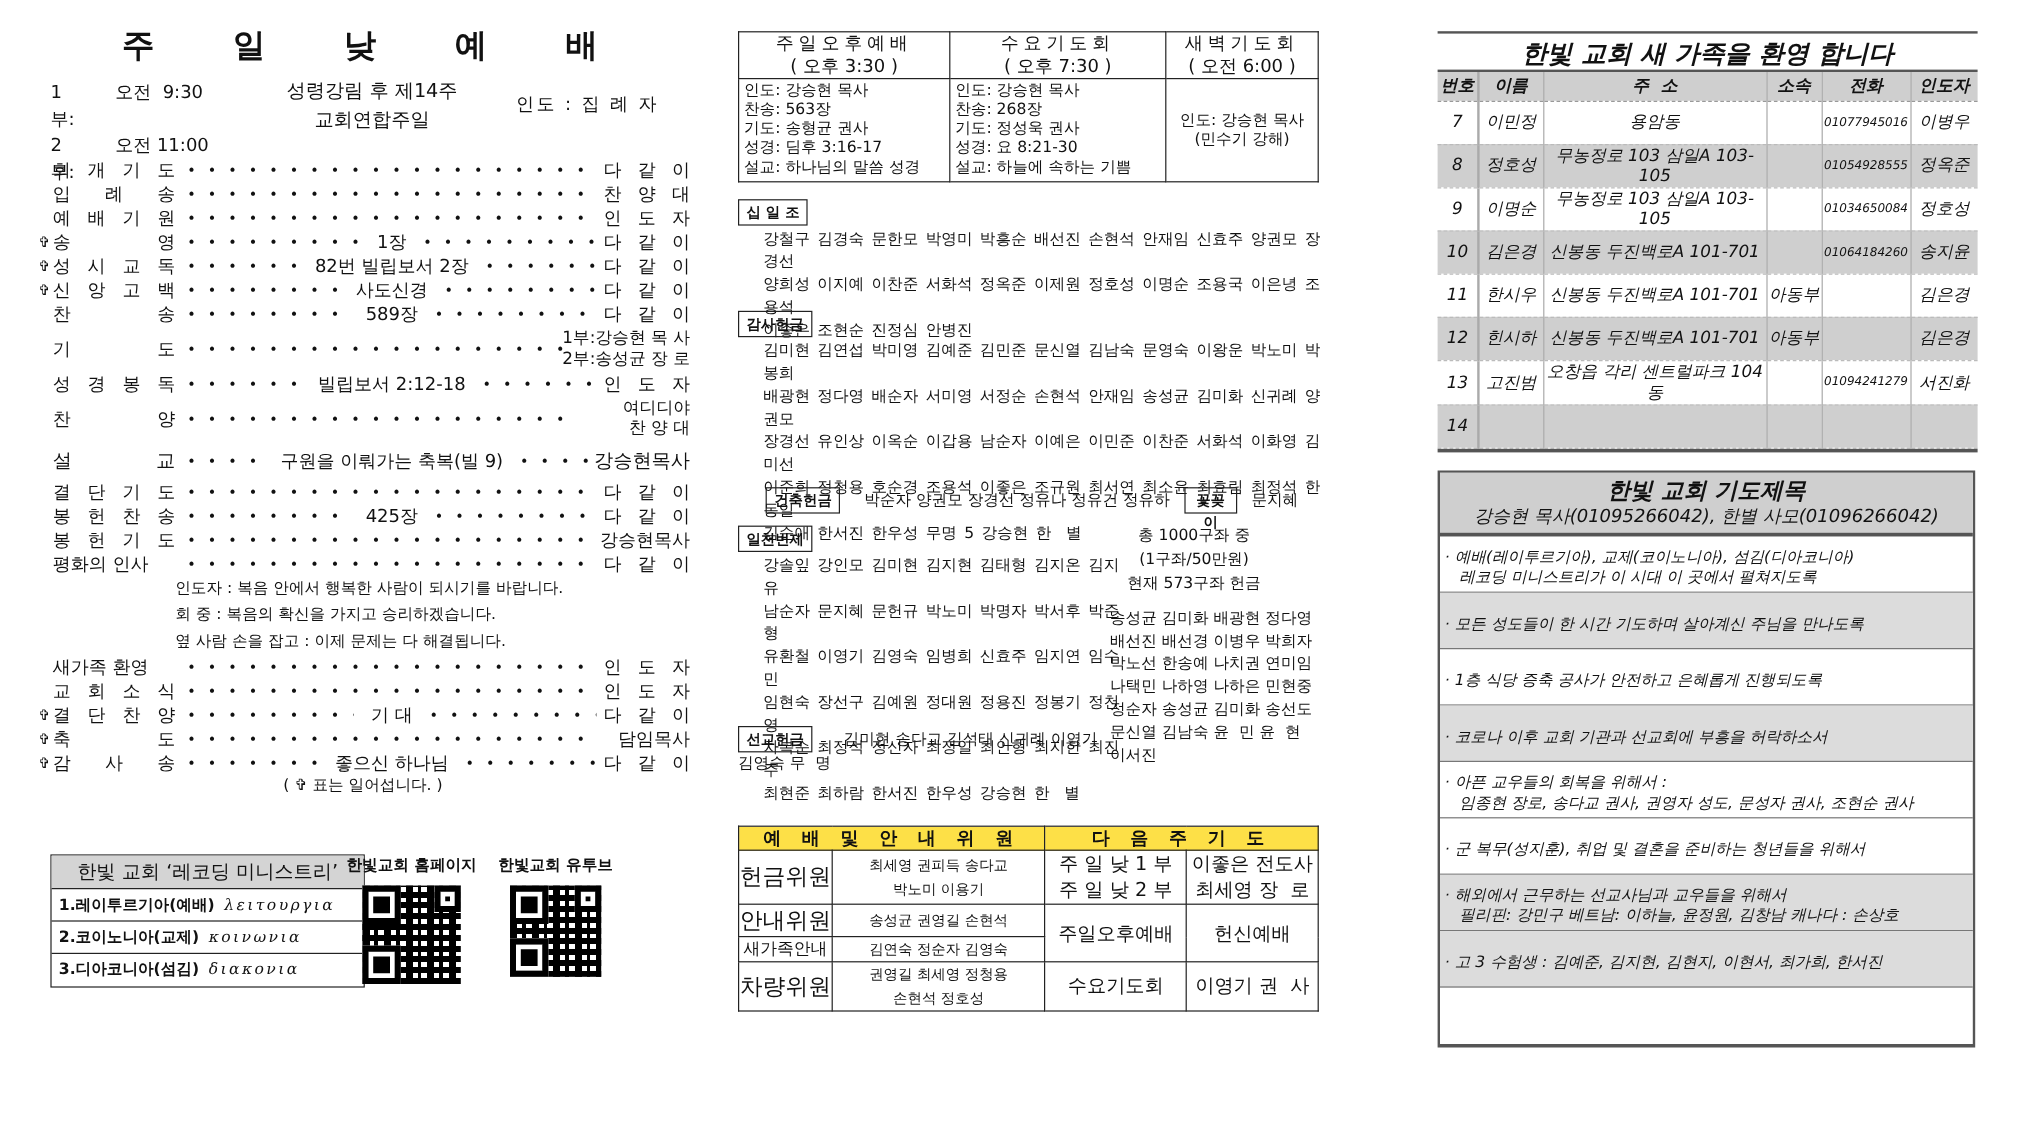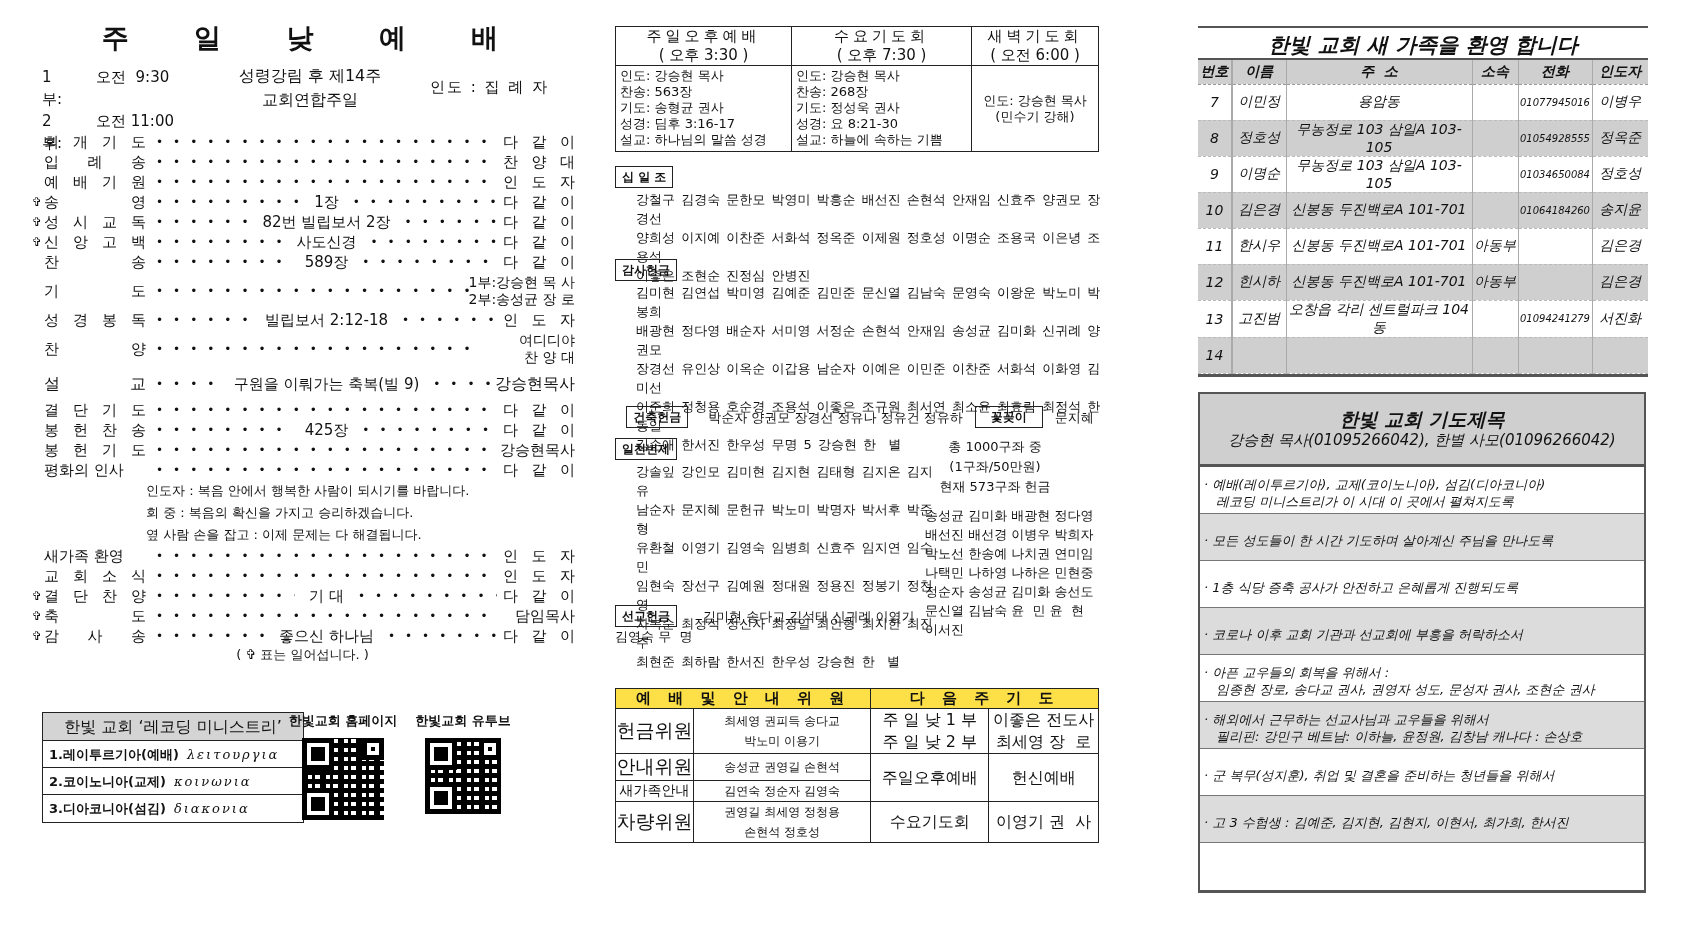--- a/index.html
+++ b/index.html
@@ -69,21 +69,21 @@
   .wt { width: 450px; border-collapse: collapse; }
   .wt th { background: #cfcfcf; font-size: 14px; height: 24px; border-right: 1px solid #aaa; border-bottom: 1px dashed #999; }
   .wt td { height: 36px; font-size: 14px; text-align: center; border-right: 1px solid #aaa; border-bottom: 1px dashed #bbb; }
   .wt td.phone { font-size: 10px; }
   .wt tr.shade td { background: #cfcfcf; }
   .wt th:last-child, .wt td:last-child { border-right: none; }
   .wt th:first-child, .wt td:first-child { border-right: 2px solid #aaa; }
   .welcome .bottom-rule { border-top: 3px solid #555; }
 
   .prayer { position: absolute; left: 0; top: 392px; width: 448px; border: 2px solid #555; border-bottom-width: 3px; }
-  .prayer .head { background: #cfcfcf; text-align: center; border-bottom: 3px solid #555; padding: 14px 0; }
+  .prayer .head { background: #cfcfcf; text-align: center; border-bottom: 3px solid #555; padding: 4px 0; }
   .prayer .head .t1 { font-size: 19px; font-weight: bold; line-height: 22px; }
   .prayer .head .t2 { font-size: 15px; line-height: 20px; }
   .prayer .p { height: 47px; border-bottom: 1px solid #777; font-size: 13px; line-height: 17px; padding: 6px 0 0 4px; display: flex; flex-direction: column; justify-content: center; }
   .prayer .p.shade { background: #dcdcdc; }
   .prayer .p:last-child { border-bottom: none; }
   .prayer .p .l2 { padding-left: 12px; }
 </style>
 </head>
 <body>
 
@@ -516,21 +516,21 @@
         <div>배광현 정다영 배순자 서미영 서정순 손현석 안재임 송성균 김미화 신귀례 양권모</div>
         <div>장경선 유인상 이옥순 이갑용 남순자 이예은 이민준 이찬준 서화석 이화영 김미선</div>
         <div>이준희 정청용 호순경 조용석 이좋은 조규원 최서연 최소윤 최효림 최정석 한동일</div>
         <div style="white-space:pre">김순애 한서진 한우성 무명 5 강승현 한  별</div>
     </div>
   </div>
 
   <div class="section" style="top:406px;display:flex;align-items:center;justify-content:center;">
     <span class="tag">건축헌금</span>
     <span style="margin-left:20px">박순자 양권모 장경선 정유나 정유건 정유하</span>
-    <span class="tag" style="margin-left:12px;width:68px;text-align:center">꽃꽂이</span>
+    <span class="tag" style="margin-left:12px;width:44px;text-align:center">꽃꽂이</span>
     <span style="margin-left:12px">문지혜</span>
   </div>
 
   <div class="section" style="top:438px">
     <span class="tag">일천번제</span>
     <div class="names" style="margin-top:2px;width:300px">
       <div>강솔잎 강인모 김미현 김지현 김태형 김지온 김지유</div>
         <div>남순자 문지혜 문헌규 박노미 박명자 박서후 박준형</div>
         <div>유환철 이영기 김영숙 임병희 신효주 임지연 임수민</div>
         <div>임현숙 장선구 김예원 정대원 정용진 정봉기 정천영</div>
@@ -705,27 +705,27 @@
         <div class="p">
           <div>· 1층 식당 증축 공사가 안전하고 은혜롭게 진행되도록</div>
         </div>
         <div class="p shade">
           <div>· 코로나 이후 교회 기관과 선교회에 부흥을 허락하소서</div>
         </div>
         <div class="p">
           <div>· 아픈 교우들의 회복을 위해서 :</div>
           <div class="l2">임종현 장로, 송다교 권사, 권영자 성도, 문성자 권사, 조현순 권사</div>
         </div>
+        <div class="p">
+          <div>· 군 복무(성지훈), 취업 및 결혼을 준비하는 청년들을 위해서</div>
+        </div>
         <div class="p shade">
           <div>· 해외에서 근무하는 선교사님과 교우들을 위해서</div>
           <div class="l2">필리핀: 강민구 베트남: 이하늘, 윤정원, 김창남 캐나다 : 손상호</div>
         </div>
-        <div class="p">
-          <div>· 군 복무(성지훈), 취업 및 결혼을 준비하는 청년들을 위해서</div>
-        </div>
         <div class="p shade">
           <div>· 고 3 수험생 : 김예준, 김지현, 김현지, 이현서, 최가희, 한서진</div>
         </div>
         <div class="p">
           <div></div>
         </div>
       </div>
   </div>
 </div>
 

